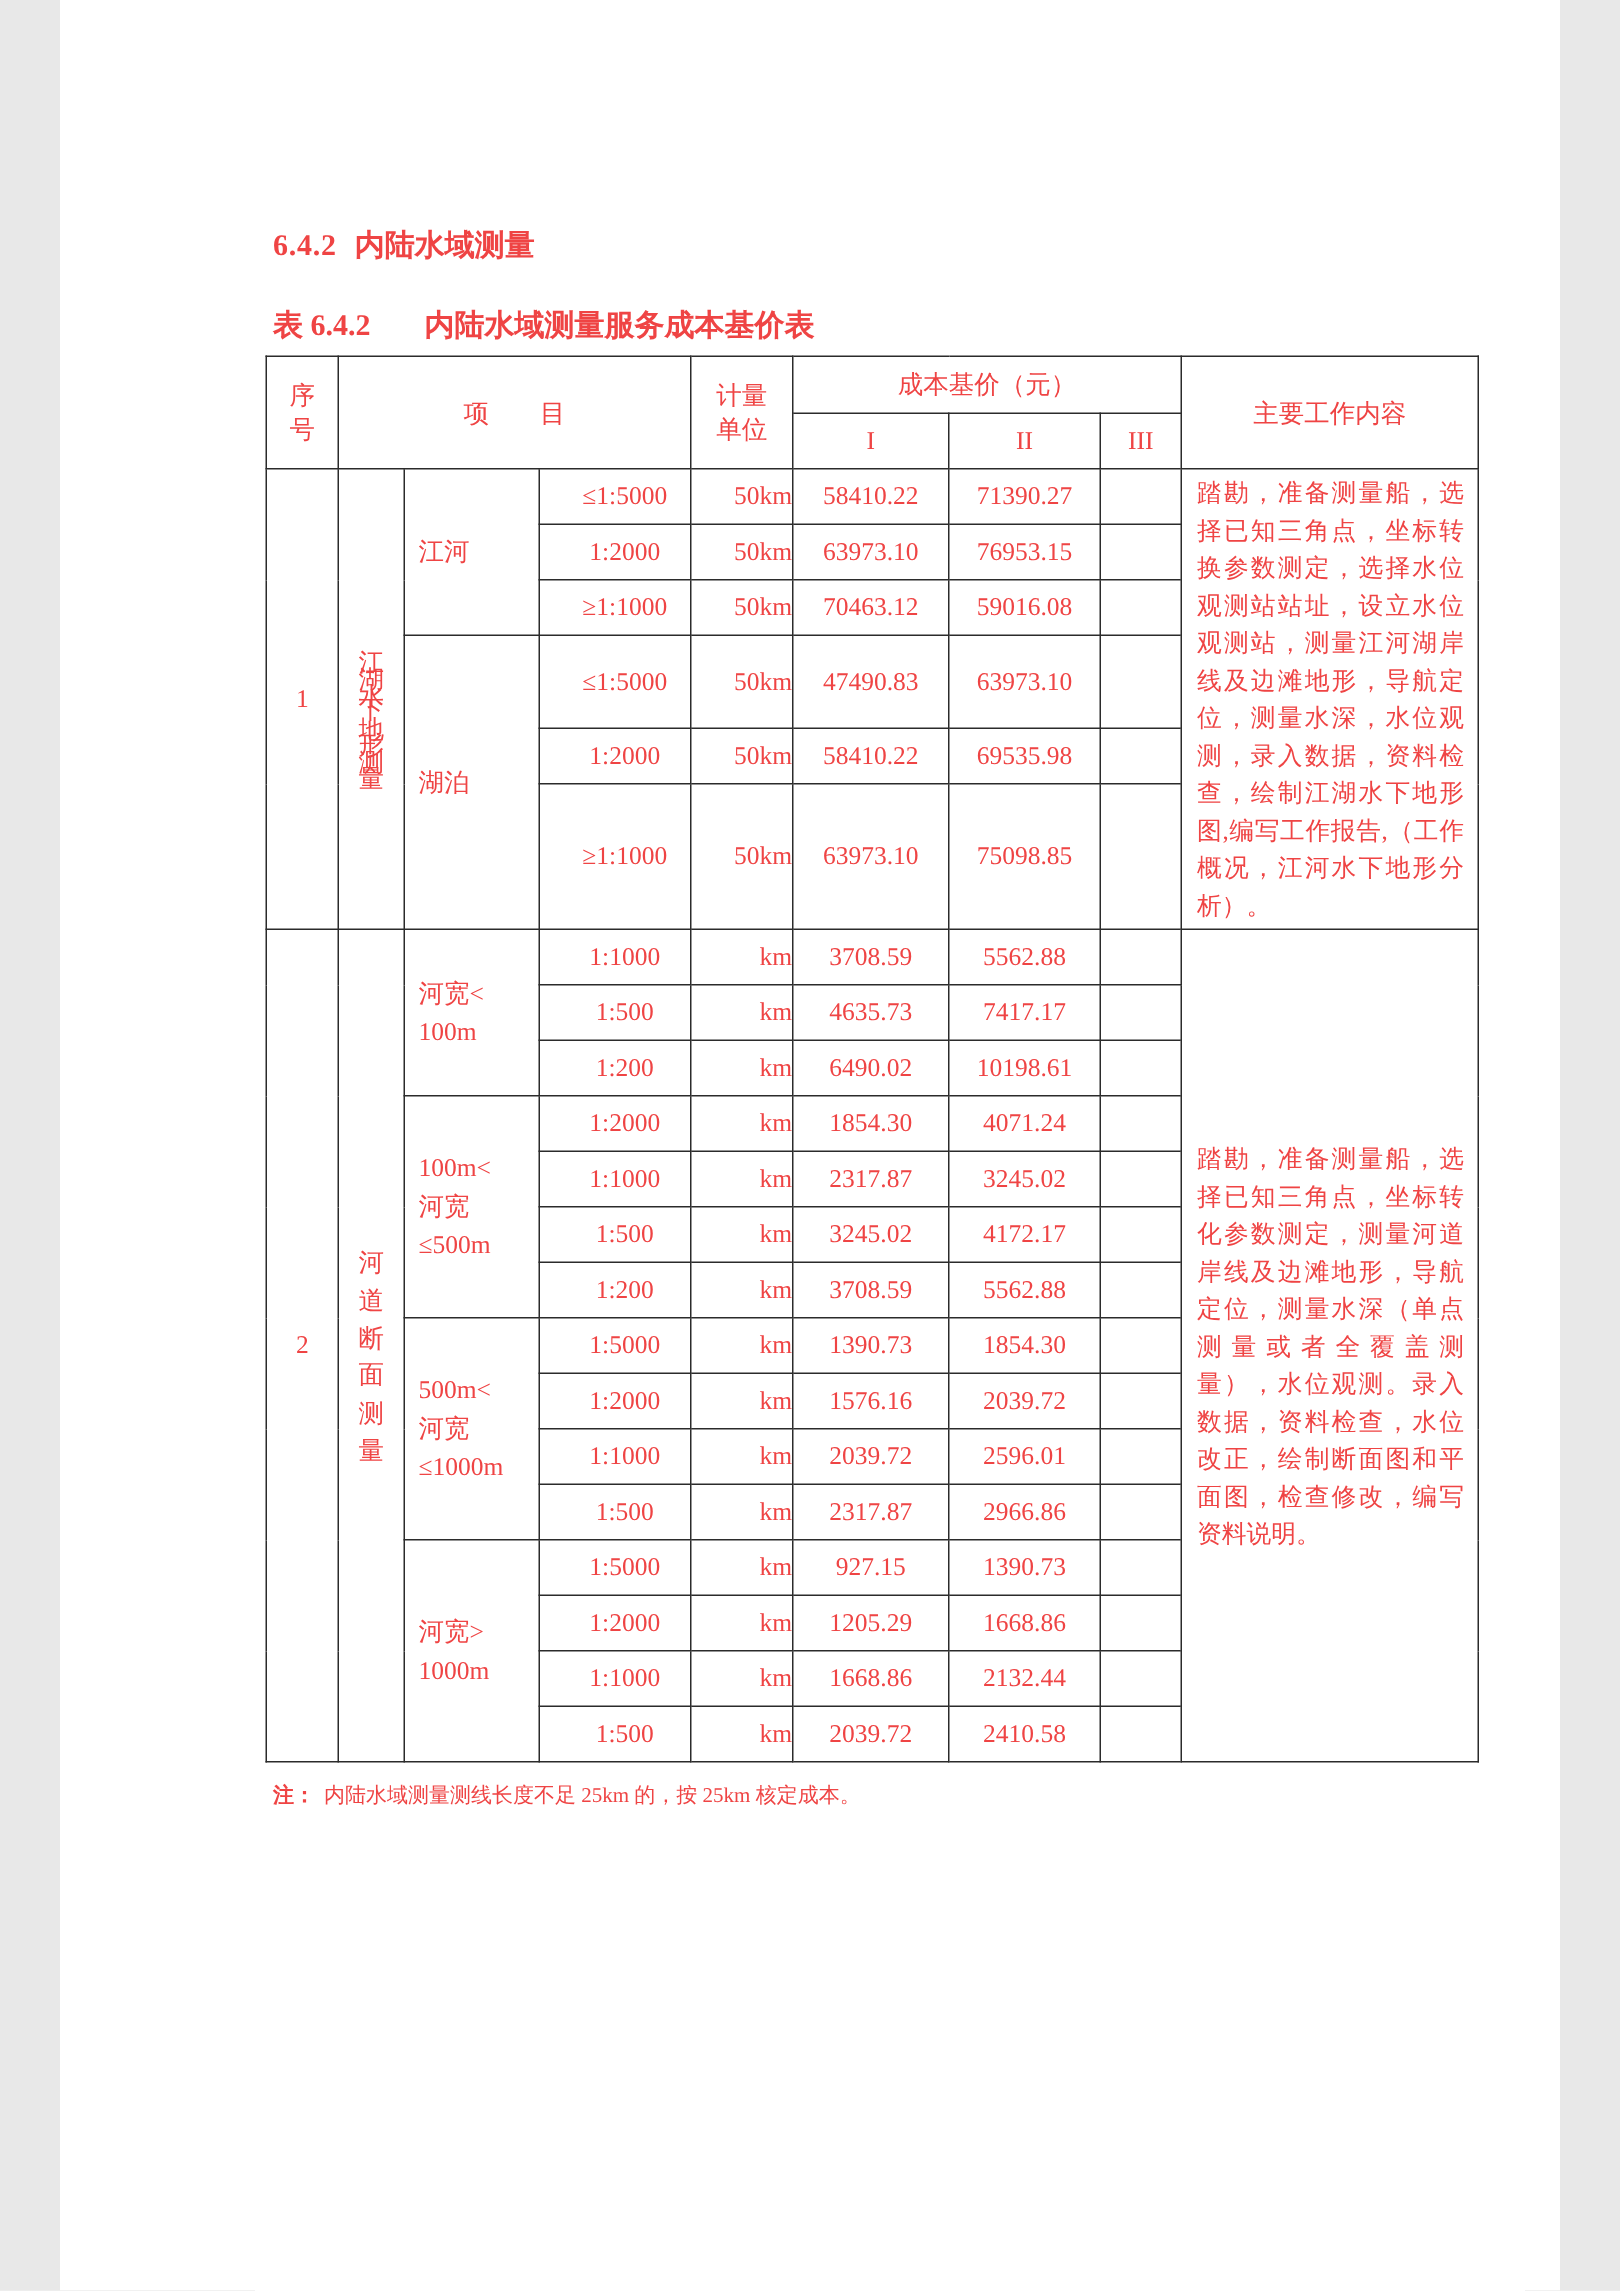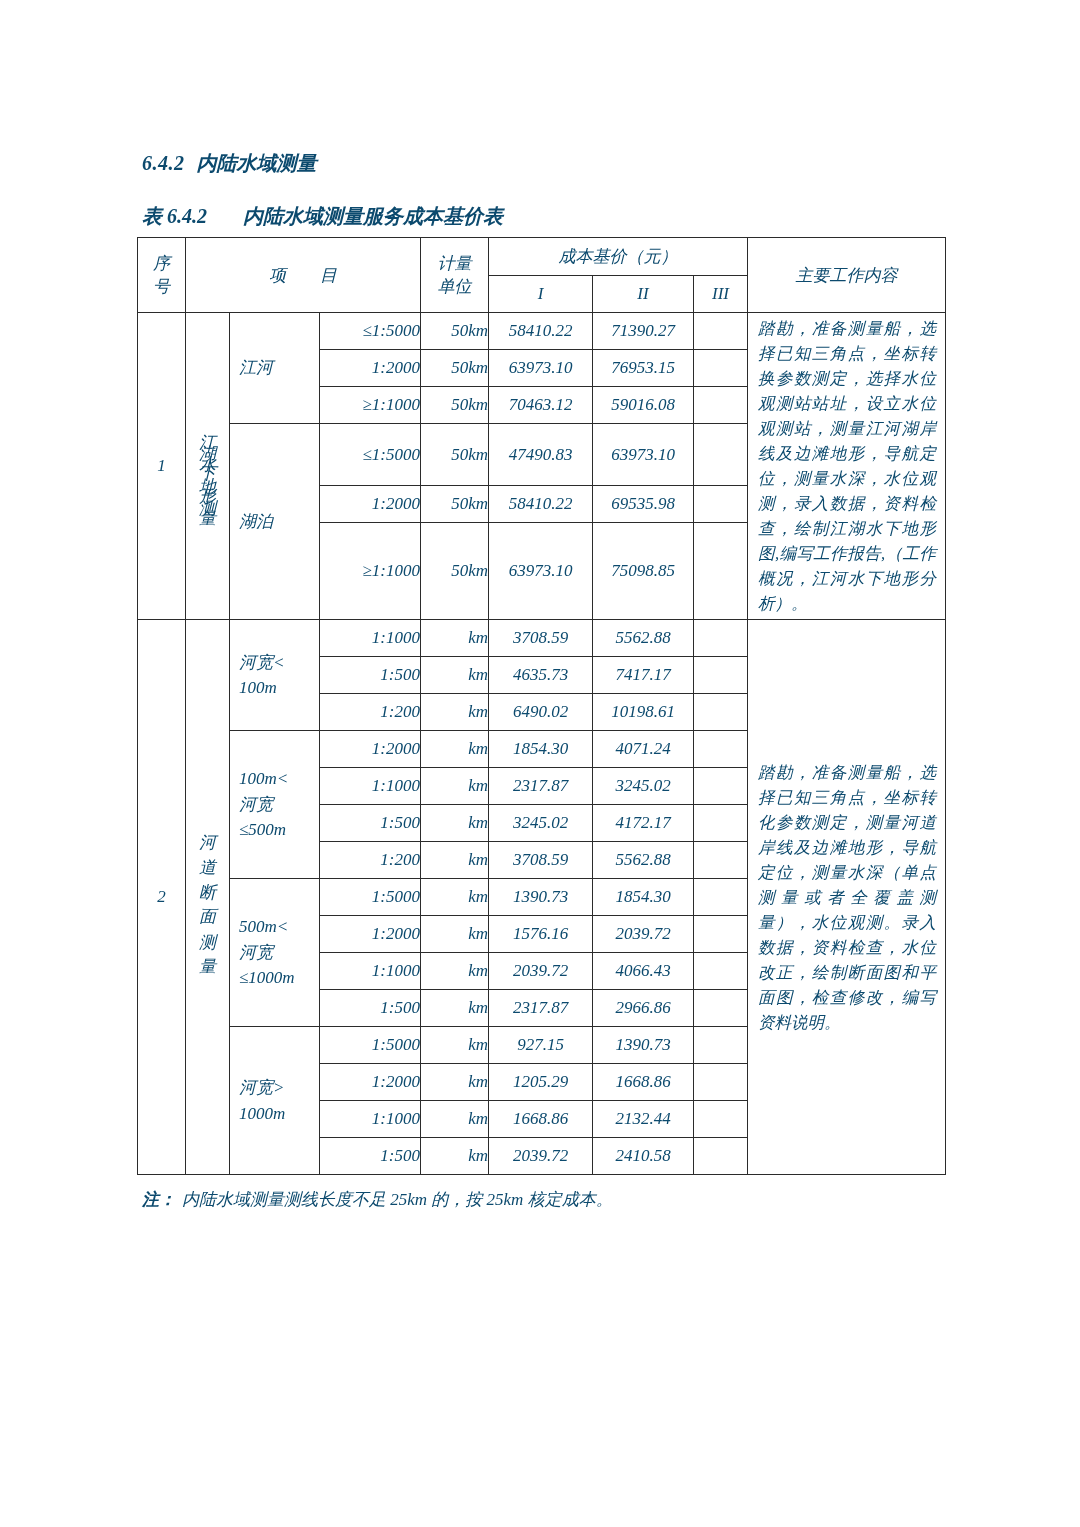--- a/index.html
+++ b/index.html
@@ -1,19 +1,19 @@
 <!DOCTYPE html>
 <html><head>
 <meta charset="utf-8">
 <style>
   html,body { margin:0; padding:0; background:#e8e8e8; }
   .page {
-    width:1080px; height:1527px; background:#ffffff; position:relative;
-    font-family:"Liberation Serif","DejaVu Serif",serif; color:#0c4a6e;
-    margin:0 auto; overflow:hidden;font-style:italic;
+    width:1000px; height:1527px; background:#ffffff; position:relative;
+    font-family:"Liberation Serif","DejaVu Serif",serif; color:#ef4444;
+    margin:0 auto; overflow:hidden;
   }
   .content { position:absolute; left:137px; top:150px; width:810px; }
   .heading { font-size:20px; font-weight:bold; margin:0 0 26px 5px; }
   .heading .hnum { margin-right:12px; letter-spacing:0.5px; }
   .caption { font-size:20px; font-weight:bold; margin:0 0 7px 5px; }
   .caption .hnum { margin-right:36px; }
   table { border-collapse:collapse; table-layout:fixed; width:808px; }
   th, td {
     border:1.5px solid #2b2b2b; font-weight:normal; font-size:17px;
     padding:0; text-align:center; vertical-align:middle; overflow:hidden;
@@ -21,28 +21,28 @@
   thead tr.h1 { height:38px; }
   thead tr.h2 { height:37px; }
   tbody tr { height:37px; }
   tbody tr.tall { height:97px; }
   td.c-seq { text-align:center; font-size:17px; }
   td.c-cat { text-align:center; }
   .vtext { writing-mode:vertical-lr; text-orientation:upright; display:inline-block; line-height:1; }
   .vtext.s0 { letter-spacing:11px; }
   .vtext.s1 { letter-spacing:25px; }
   td.c-grp { text-align:left; padding-left:9px; line-height:1.5; }
-  td.c-scale { text-align:right; padding-left:13px; }
+  td.c-scale { text-align:center; padding-left:13px; }
   td.c-unit { text-align:right; }
   td.c-num { text-align:center; }
   td.c-work {
     text-align:justify; padding:3px 9px 3px 10px; line-height:25px;
     font-size:16.5px; vertical-align:middle;
   }
-  .note { font-size:17px; margin:13px 0 0 5px; }
+  .note { font-size:14px; margin:13px 0 0 5px; }
   .note .note-label { font-weight:bold; margin-right:6px; }
   .pagenum { position:absolute; left:0; bottom:88px; width:100%; text-align:center; font-size:16px; }
 </style>
 </head>
 <body>
 
 <div class="page">
   <div class="content">
 
     <h2 class="heading"><span class="hnum">6.4.2</span><span>内陆水域测量</span></h2>
@@ -210,21 +210,21 @@
             <td class="c-scale">1:2000</td>
             <td class="c-unit">km</td>
             <td class="c-num">1576.16</td>
             <td class="c-num">2039.72</td>
             <td class="c-num"></td>
           </tr>
           <tr>
             <td class="c-scale">1:1000</td>
             <td class="c-unit">km</td>
             <td class="c-num">2039.72</td>
-            <td class="c-num">4066.43</td>
+            <td class="c-num">2596.01</td>
             <td class="c-num"></td>
           </tr>
           <tr>
             <td class="c-scale">1:500</td>
             <td class="c-unit">km</td>
             <td class="c-num">2317.87</td>
             <td class="c-num">2966.86</td>
             <td class="c-num"></td>
           </tr>
           <tr>

